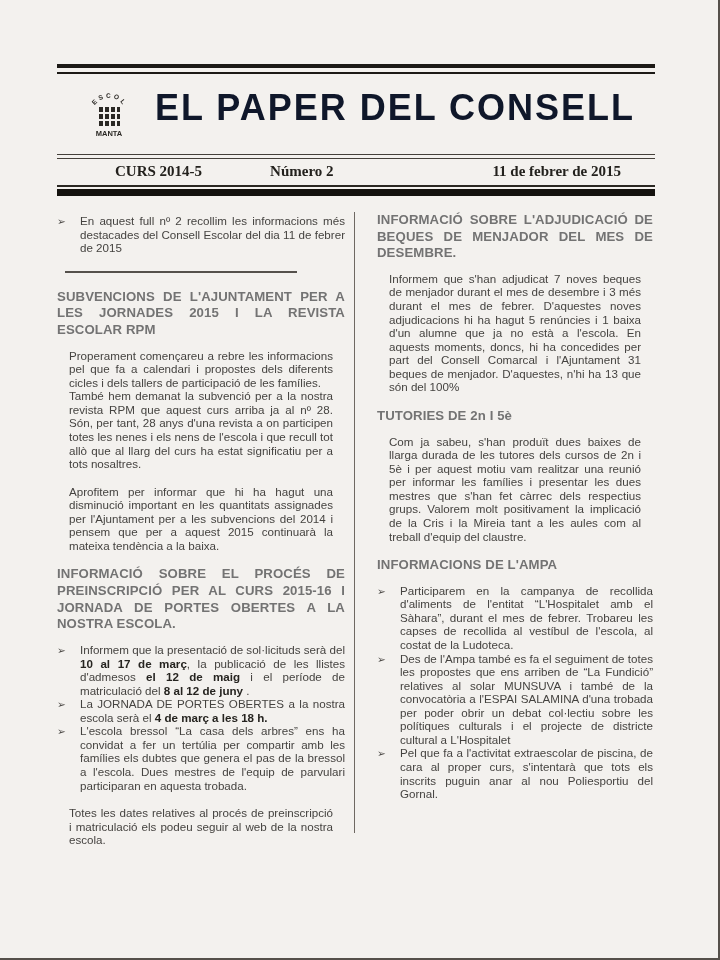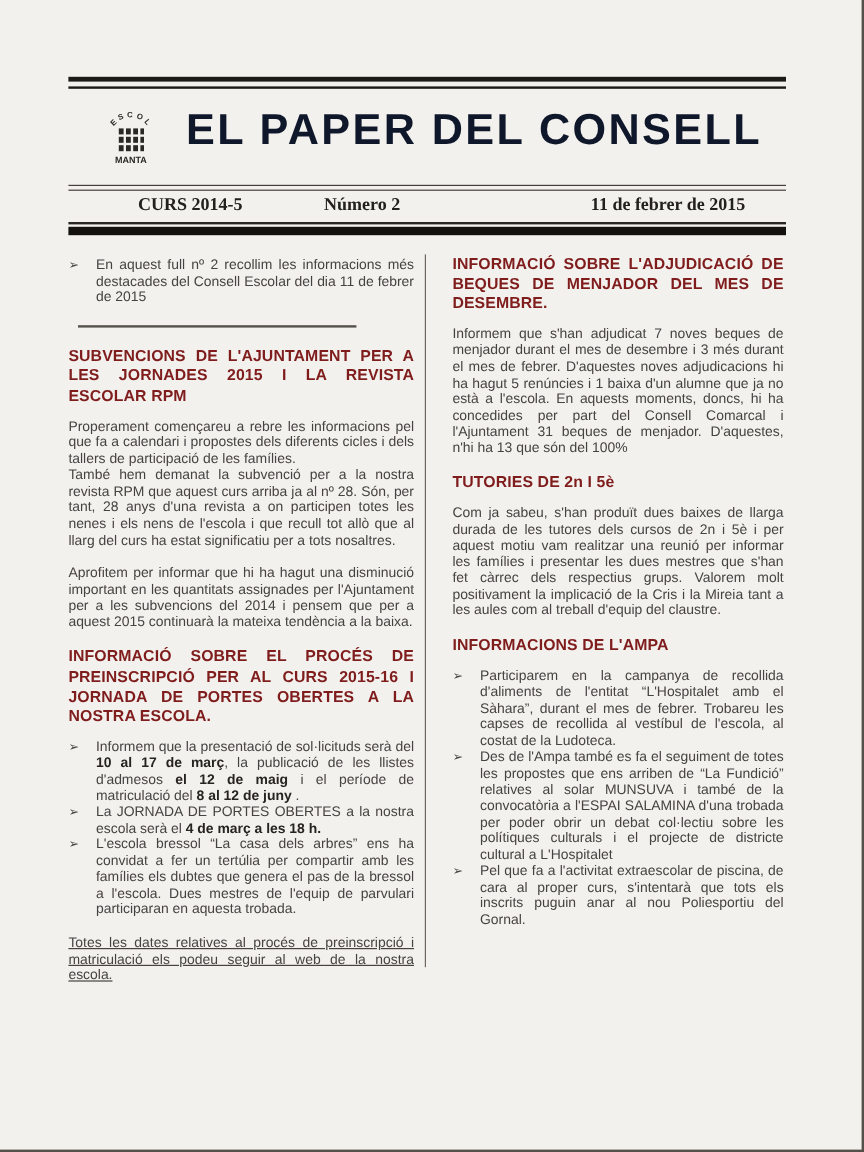--- a/index.html
+++ b/index.html
@@ -38,39 +38,39 @@
   .meta-date{margin-left:auto;margin-right:34px;}
   .rule-bottom-line{border-top:2px solid #2a2722;margin-bottom:2px;}
   .rule-bottom-bar{height:7px;background:#14120e;}
 
   
   .columns{display:flex;margin-top:16px;}
   .col-left{width:288px;flex:0 0 auto;}
   .col-divider{width:1px;background:#6e6862;margin-left:9px;margin-bottom:14px;}
   .col-right{margin-left:22px;width:276px;flex:0 0 auto;}
 
-  p{margin:0 0 14px;font-size:11.6px;line-height:1.17;text-align:justify;}
+  p{margin:0 12px 14px;font-size:11.6px;line-height:1.17;text-align:justify;}
   p.nogap{margin-bottom:0;}
   h2{
     margin:14px 0 10px;font-size:13.2px;line-height:1.26;font-weight:700;
-    color:#7f1d1d;text-align:justify;letter-spacing:0.1px;
+    color:#737373;text-align:justify;letter-spacing:0.1px;
   }
   h2.first{margin-top:0;}
   b{color:#262420;}
 
   .bullet{display:flex;font-size:11.6px;line-height:1.17;}
   .bullet .marker{flex:0 0 23px;color:#4a4845;font-size:10.5px;padding-top:1px;}
   .bullet p{margin:0;flex:1;}
   .bullet-list .bullet{margin:0;}
   .intro-bullet{margin:2px 0 0;}
   .short-rule{
     border:none;border-top:2px solid #55514c;
     width:232px;margin:16px 0 16px 8px;
   }
-  .closing{margin-top:14px;margin-bottom:0;text-decoration:underline;}
+  .closing{margin-top:14px;margin-bottom:0;}
 </style>
 </head>
 <body>
 
 <div class="sheet">
   <div class="content">
 
     <div class="rule-top"></div>
 
     <div class="masthead">

